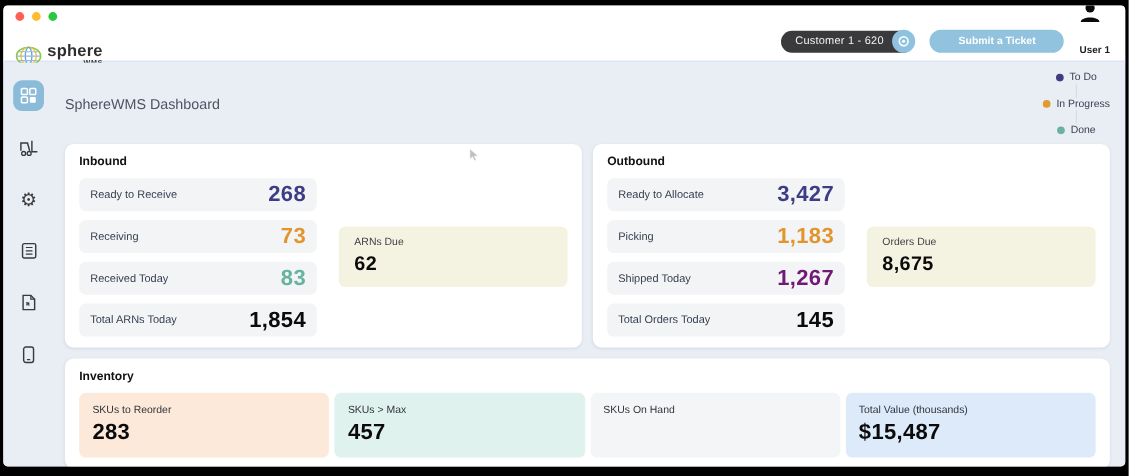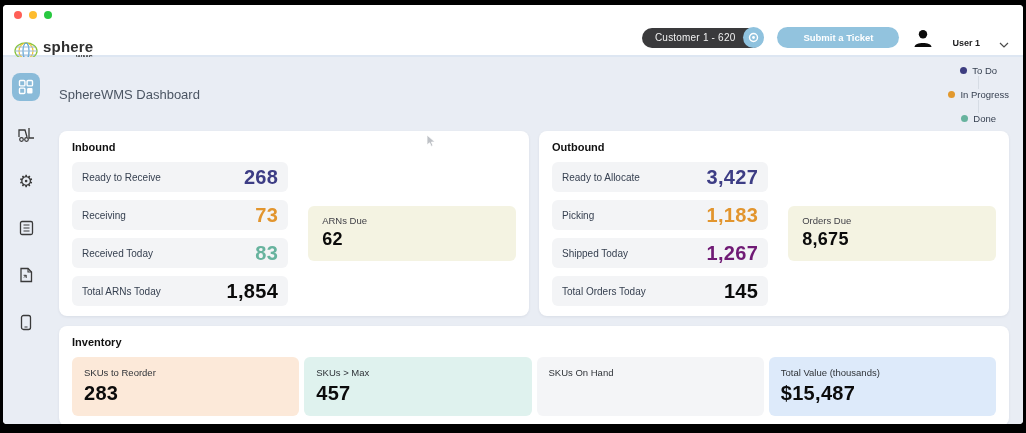--- a/index.html
+++ b/index.html
@@ -22,21 +22,21 @@
   .headrow { height:33px; background:#fff; display:flex; align-items:center; padding:0 14px 4px 10px; border-bottom:2px solid #dde6f2; flex:0 0 auto; }
   .logo { display:flex; align-items:flex-start; gap:4px;margin-top:27px; }
   .logo-text { display:flex; flex-direction:column; line-height:1; }
   .logo-name { font-size:15px; font-weight:bold; color:#2e2e2e; letter-spacing:.2px; }
   .logo-sub { font-size:6.5px; font-weight:bold; color:#3a3a3a; align-self:flex-end; margin-top:1px; letter-spacing:.5px; }
   .head-right { margin-left:auto; display:flex; align-items:center; gap:14px; }
   .cust-pill { height:20px; background:#3a3a3c; border-radius:11px; display:flex; align-items:center; padding-left:13px; gap:8px; cursor:pointer; }
   .cust-pill span { color:#f2f2f2; font-size:10px; letter-spacing:.2px; white-space:nowrap; }
   .cust-circle { width:21px; height:21px; border-radius:50%; background:#8fc2de; display:flex; align-items:center; justify-content:center; margin-right:-1px; }
   .submit-btn { height:21px; background:#92c3de; border:none; border-radius:11px; color:#fff; font-weight:bold; font-size:9.5px; padding:0 26px; cursor:pointer; font-family:"Liberation Sans",sans-serif; }
-  .user-box { display:flex; align-items:flex-end; gap:19px; cursor:pointer; }
+  .user-box { display:flex; align-items:flex-start; gap:19px; cursor:pointer;flex-direction:column; }
   .user-name { font-size:9px; font-weight:bold; color:#1d1d1f; }
   
   .content { flex:1; background:#e9edf4; display:flex; overflow:hidden; }
   .sidebar { width:46px; flex:0 0 auto; display:flex; flex-direction:column; align-items:center; padding-top:16px; gap:19px; }
   .side-item { width:28px; height:28px; display:flex; align-items:center; justify-content:center; cursor:pointer; }
   .side-item.active { background:#8abbd9; border-radius:8px; }
   .gear-glyph { font-size:17px; color:#3a3a3a; line-height:1; }
   .main { flex:1; padding:8px 14px 0 10px; min-width:0; }
   .page-head { display:flex; align-items:center; justify-content:space-between; margin-bottom:7px; }
   .page-title { font-size:13px; color:#4b5563; }

